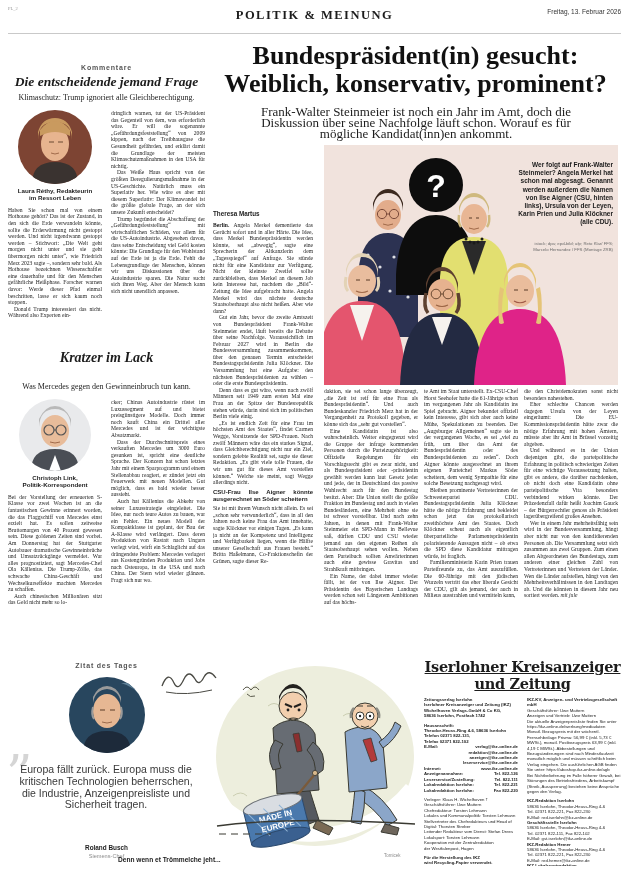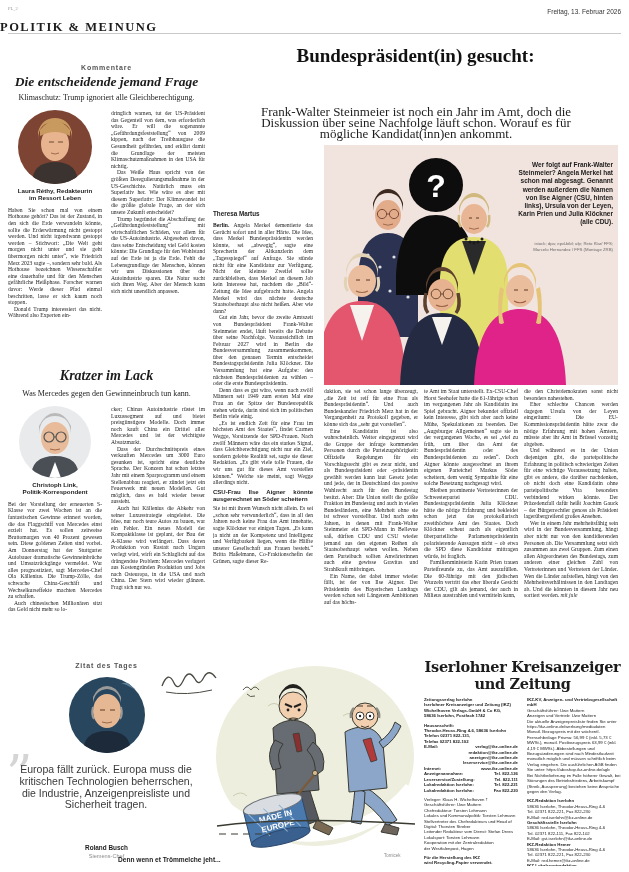--- a/index.html
+++ b/index.html
@@ -4,51 +4,51 @@
 <style>
   html,body{margin:0;padding:0;background:#e8e8e8;}
   #page{position:relative;width:629px;height:872px;background:#ffffff;overflow:hidden;
         font-family:"Liberation Serif","DejaVu Serif",serif;color:#1c1c1c;
         -webkit-font-smoothing:antialiased;}
   .abs{position:absolute;}
   .sans{font-family:"Liberation Sans","DejaVu Sans",sans-serif;}
   .pre{white-space:pre-line;}
   
   #page-label{left:8px;top:6px;font-size:4.5px;color:#9a9a9a;}
-  #section-title{left:0;right:0;top:8px;text-align:left;font-size:12.5px;font-weight:700;letter-spacing:1.5px;margin-top:12px;}
+  #section-title{left:0;right:0;top:8px;text-align:center;font-size:12.5px;font-weight:700;letter-spacing:1.5px;}
   #date{right:8px;top:8px;font-size:6.5px;color:#333;}
   #header-rule{left:8px;right:8px;top:33px;height:1px;background:#c9c9c9;}
   
   .kicker{font-size:7px;font-weight:700;color:#555;text-align:center;letter-spacing:.8px;}
-  .com-title{font-style:italic;font-weight:700;text-align:center;font-size:13.5px;margin-top:18px;}
+  .com-title{font-style:italic;font-weight:700;text-align:center;font-size:13.5px;}
   .com-sub{text-align:center;font-size:8px;}
   .twocol{display:flex;gap:9px;overflow:hidden;}
   .subcol{width:94px;overflow:hidden;}
   .bodytext{font-size:5.6px;line-height:6.6px;text-align:justify;hyphens:auto;}
   .bodytext p{margin:0;}
   .bodytext p.ind{text-indent:6px;}
   .circle{border-radius:50%;overflow:hidden;margin:0 auto;}
   .authcap{font-size:6.2px;line-height:7.4px;font-weight:700;text-align:center;margin:3px 0 5px 0;}
   
-  #headline{left:213px;width:405px;top:42px;text-align:center;font-size:19px;line-height:28px;font-weight:700;color:#111;}
+  #headline{left:213px;width:405px;top:42px;text-align:center;font-size:26px;line-height:28px;font-weight:700;color:#111;}
   #standfirst{left:240px;width:352px;top:106px;text-align:center;font-size:13px;line-height:11px;}
   #byline{left:213px;top:210px;font-size:6.3px;font-weight:700;}
   .artcol{width:100px;overflow:hidden;}
   .artcol p{margin:0;}
   .artcol p.ind{text-indent:6px;}
   .artsub{font-family:"Liberation Sans","DejaVu Sans",sans-serif;font-weight:700;font-size:6px;line-height:7.2px;margin:3px 0 2px 0 !important;text-indent:0 !important;}
   #photo-box{left:324px;top:145px;width:294px;height:240px;background:#f1e3dd;overflow:hidden;}
   #photo-caption{position:absolute;right:5px;top:16px;width:97px;text-align:right;font-size:6.5px;line-height:8.2px;font-weight:700;color:#1b1b1b;}
   #photo-credit{position:absolute;right:5px;top:96px;width:110px;text-align:right;font-size:4.3px;line-height:5.6px;color:#6b6b6b;}
   
   #zitat-quote{left:18px;top:764px;width:176px;text-align:center;font-size:10.5px;line-height:11.8px;color:#3a3a3a;}
   #quote-mark{left:6px;top:744px;font-size:52px;color:#d5d5d5;font-family:"DejaVu Serif",serif;}
   
   #imprint{left:424px;top:658px;width:197px;height:208px;overflow:hidden;}
-  #imprint-title{text-align:center;font-size:14.5px;font-weight:700;font-family:"DejaVu Serif",serif;letter-spacing:-.3px;}
+  #imprint-title{text-align:center;font-size:14.5px;font-weight:700;font-family:"DejaVu Serif",serif;letter-spacing:-.3px;text-decoration:underline;}
   .imp{font-family:"Liberation Sans","DejaVu Sans",sans-serif;font-size:4.3px;line-height:5.4px;color:#222;}
   .imp b{font-weight:700;}
   .imp-row{display:flex;justify-content:space-between;}
   .imp-gap{height:4px;}
   .imp-cols{display:flex;gap:9px;margin-top:5px;}
   .imp-col{width:94px;overflow:hidden;}
   
   #cartoon-caption{left:118px;top:856px;font-size:6.6px;font-weight:700;}
   #cartoon-credit{left:384px;top:853px;font-size:4.5px;color:#8a8a8a;}
 </style>
@@ -91,21 +91,21 @@
       <div class="subcol bodytext">
         <p>dringlich warnen, tut der US-Präsident das Gegenteil von dem, was erforderlich wäre. Er will die sogenannte „Gefährdungsfeststellung“ von 2009 kippen, nach der Treibhausgase die Gesundheit gefährden, und erklärt damit die Grundlage der meisten Klimaschutzmaßnahmen in den USA für nichtig.</p>
         <p class="ind">Das Weiße Haus spricht von der größten Deregulierungsmaßnahme in der US-Geschichte. Natürlich muss ein Superlativ her. Wie wäre es aber mit diesem Superlativ: Der Klimawandel ist die größte globale Frage, an der sich unsere Zukunft entscheidet?</p>
         <p class="ind">Trump begründet die Abschaffung der „Gefährdungsfeststellung“ mit wirtschaftlichen Schäden, vor allem für die US-Autoindustrie. Abgesehen davon, dass seine Entscheidung viel Geld kosten könnte: Die Grundlage für den Wohlstand auf der Erde ist ja die Erde. Fehlt die Lebensgrundlage der Menschen, können wir uns Diskussionen über die Autoindustrie sparen. Die Natur sucht sich ihren Weg. Aber der Mensch kann sich nicht unendlich anpassen.</p>
       </div>
     </div>
   </div>
 
   <div class="abs" style="left:8px;top:350px;width:197px;">
     <div class="com-title" style="font-size:14px;">Kratzer im Lack</div>
-    <div class="com-sub" style="margin-top:5px;">Was Mercedes gegen den Gewinneinbruch tun kann.</div>
+    <div class="com-sub" style="margin-top:16px;">Was Mercedes gegen den Gewinneinbruch tun kann.</div>
     <div class="twocol" style="margin-top:8px;height:258px;">
       <div class="subcol">
         <div class="circle" style="width:72px;height:72px;">
           <svg viewBox="0 0 72 72" width="72" height="72">
             <rect width="72" height="72" fill="#e9eaec"></rect>
             <path d="M12,72 Q12,50 36,50 Q60,50 60,72 Z" fill="#4a4e55"></path>
             <path d="M30,72 L36,56 L42,72 Z" fill="#ffffff"></path>
             <ellipse cx="36" cy="32" rx="14" ry="16" fill="#e8bc9a"></ellipse>
             <path d="M20,28 Q21,10 36,10 Q51,10 52,28 L52,20 Q46,7 36,7 Q26,7 20,20 Z" fill="#b9b9b9"></path>
             <circle cx="30" cy="31" r="5" fill="none" stroke="#555" stroke-width="1.2"></circle>
@@ -146,20 +146,21 @@
       </svg>
     </div>
   </div>
   <div class="abs" id="quote-mark">”</div>
   <div class="abs sans" id="zitat-quote">Europa fällt zurück. Europa muss die kritischen Technologien beherrschen, die Industrie, Anzeigenpreisliste und Sicherheit tragen.</div>
   <div class="abs sans" style="left:8px;top:844px;width:197px;text-align:center;font-size:6.4px;font-weight:700;">Roland Busch</div>
   <div class="abs sans" style="left:8px;top:853px;width:197px;text-align:center;font-size:5.6px;color:#8a8a8a;">Siemens-Chef</div>
 
   <div class="abs" id="headline">
     <div>Bundespräsident(in) gesucht:</div>
+    <div>Weiblich, konservativ, prominent?</div>
   </div>
   <div class="abs" id="standfirst">Frank-Walter Steinmeier ist noch ein Jahr im Amt, doch die Diskussion über seine Nachfolge läuft schon. Worauf es für mögliche Kandidat(inn)en ankommt.</div>
   <div class="abs sans" id="byline">Theresa Martus</div>
 
   <div class="abs" id="photo-box">
     <svg viewBox="0 0 294 240" width="294" height="240">
       <rect width="294" height="240" fill="#f1e3dd"></rect>
 
       <g>
         <path d="M34,130 C36,100 48,88 64,88 C80,88 92,100 94,130 L94,192 34,192 Z" fill="#2c3252"></path>

